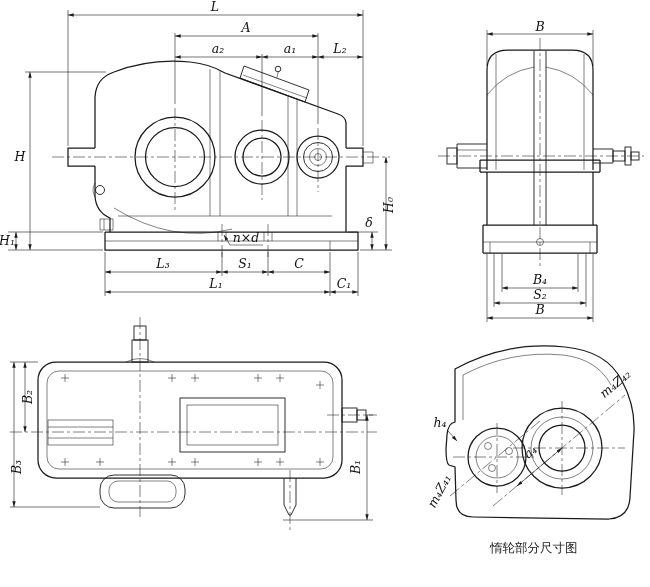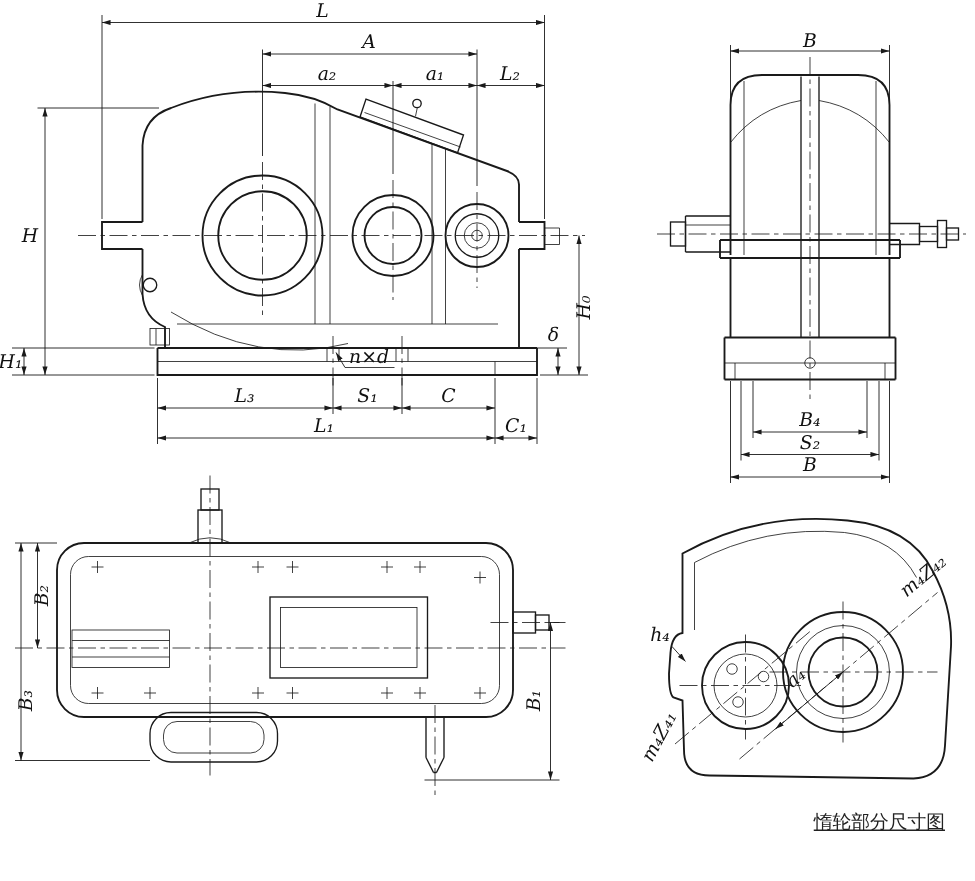--- a/index.html
+++ b/index.html
@@ -7,22 +7,22 @@
         font-family:"DejaVu Serif","Liberation Serif",serif;}
   svg{position:absolute;}
   svg *{fill:none;stroke:#1a1a1a;}
   .ln{stroke-width:1.25px}
   .md{stroke-width:.9px}
   .thin{stroke-width:.55px}
   .cl{stroke-width:.55px;stroke-dasharray:12 3 3 3}
   .dim,.ext{stroke-width:.6px}
   text.dl{font:italic 12.5px "DejaVu Serif","Liberation Serif",serif;
           fill:#111;stroke:none;text-anchor:middle}
-  .caption{position:absolute;left:490px;top:540px;width:140px;text-align:right;
-           font-size:12.5px;color:#222;text-decoration:underline;}
+  .caption{position:absolute;left:490px;top:540px;width:140px;text-align:left;
+           font-size:12.5px;color:#222;}
   .watermark{position:absolute;left:150px;top:541px;width:360px;text-align:center;
              font-size:29px;color:#4646c8;letter-spacing:1px;}
 </style>
 </head>
 <body>
 
 <div id="page">
 
   <svg style="left:0;top:0" width="400" height="315" viewBox="0 0 400 315">
     <defs>

